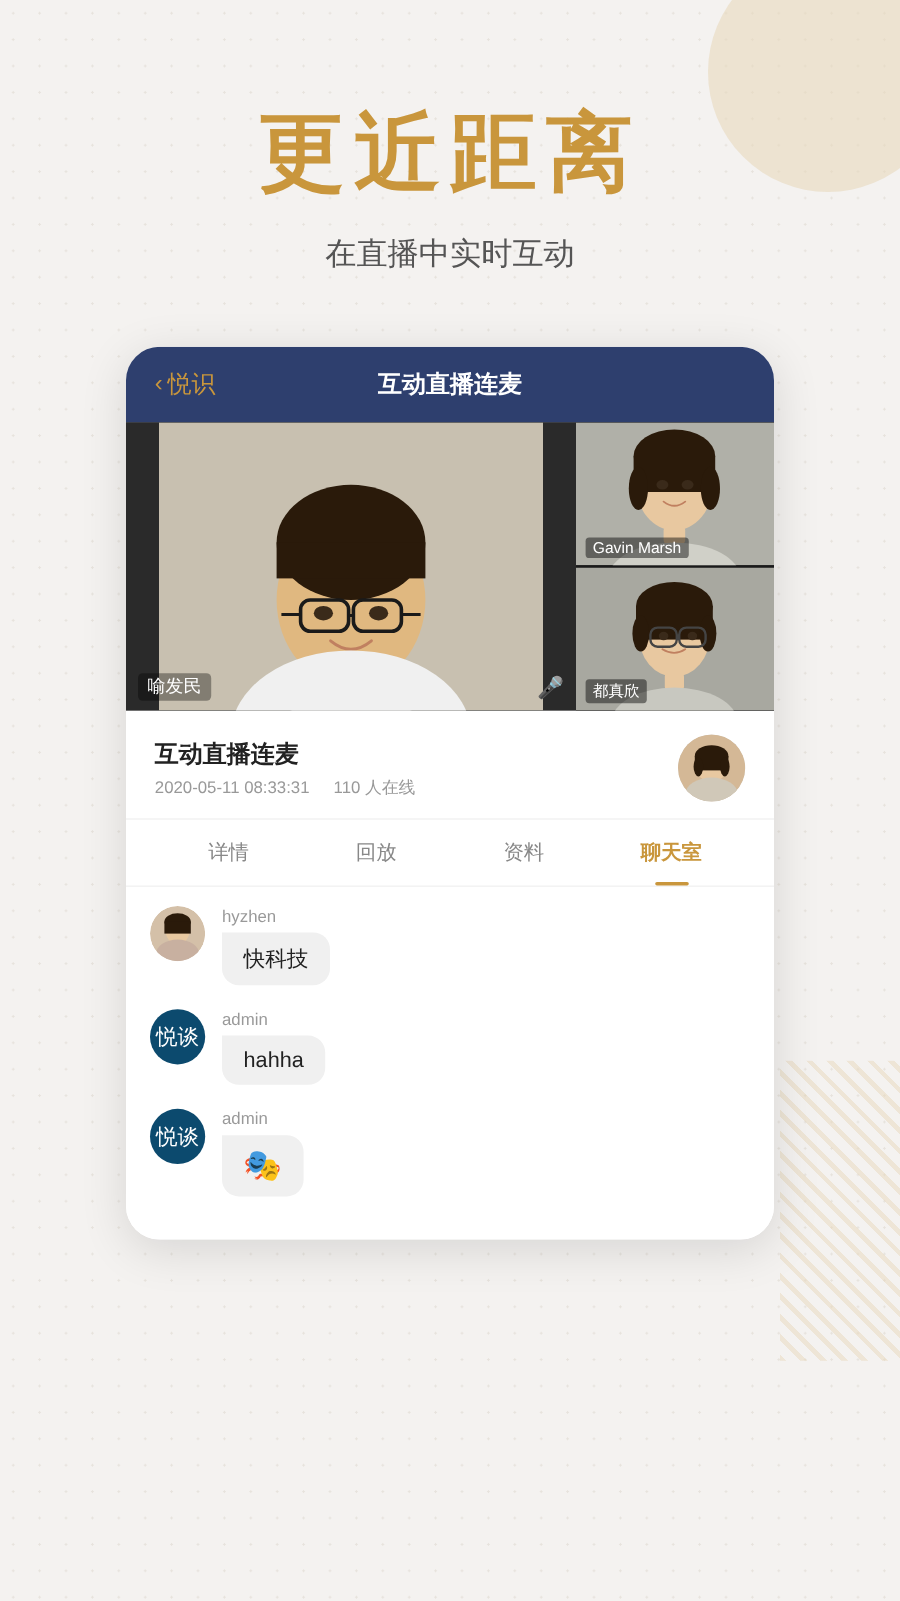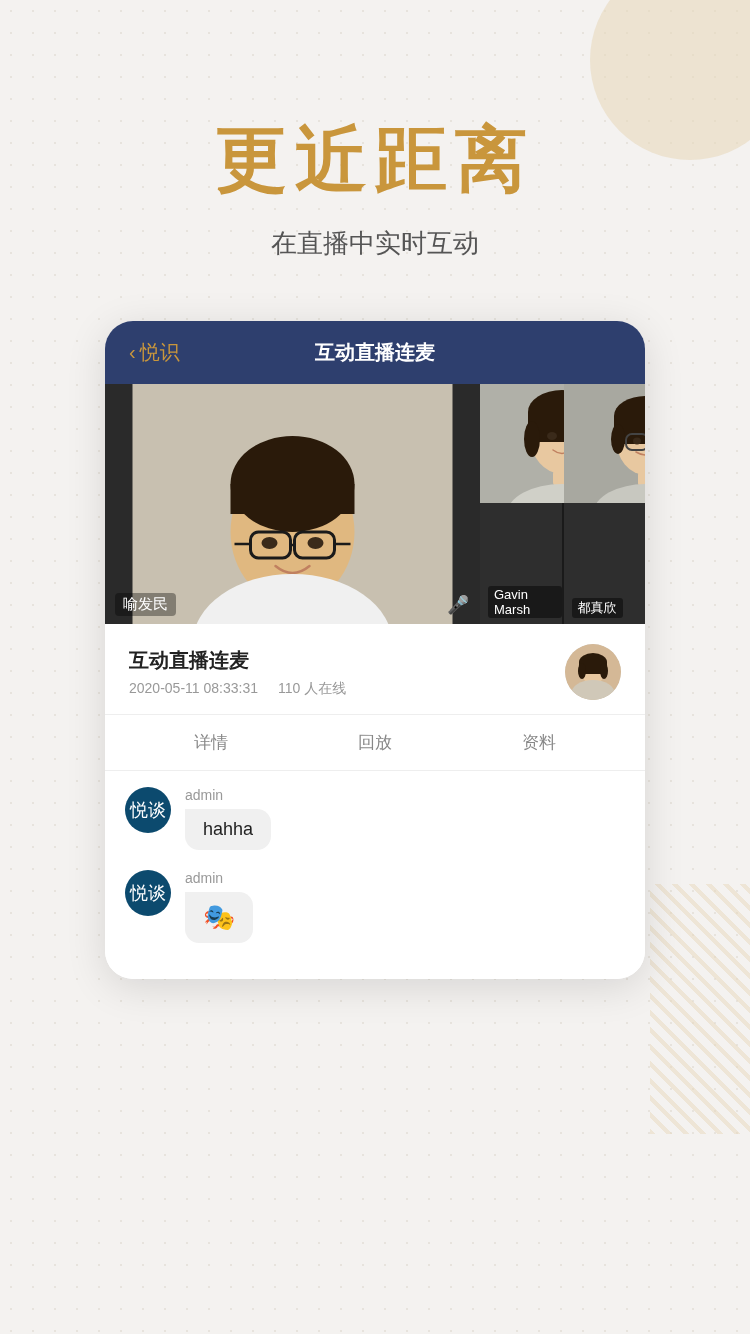--- a/index.html
+++ b/index.html
@@ -46,21 +46,21 @@
       opacity: 0.3;
     }
 
     
     .page-content {
       position: relative;
       z-index: 1;
       display: flex;
       flex-direction: column;
       align-items: center;
-      padding-top: 112px;
+      padding-top: 80px;
     }
 
     .main-title {
       font-size: 72px;
       font-weight: 700;
       color: #c9963c;
       letter-spacing: 8px;
       margin-bottom: 18px;
     }
 
@@ -140,21 +140,21 @@
       position: absolute;
       bottom: 8px;
       right: 10px;
       color: #fff;
       font-size: 18px;
     }
 
     .video-side {
       width: 165px;
       display: flex;
-      flex-direction: row;
+      flex-direction: column;
       gap: 2px;
       background: #1a1a1a;
     }
     .video-side-item {
       flex: 1;
       background: #2e2e2e;
       position: relative;
       display: flex;
       align-items: center;
       justify-content: center;
@@ -412,24 +412,40 @@
           <ellipse cx="39" cy="27" rx="4" ry="8" fill="#2a1a0a"></ellipse>
           <ellipse cx="28" cy="50" rx="22" ry="14" fill="#d0c8b8"></ellipse>
         </svg>
       </div>
     </div>
 
     <div class="tabs-bar">
       <div class="tab-item">详情</div>
       <div class="tab-item">回放</div>
       <div class="tab-item">资料</div>
+      <div class="tab-item active">聊天室</div>
     </div>
 
     <div class="chat-area">
 
+      <div class="chat-msg">
+        <div class="chat-avatar">
+          <svg width="46" height="46" viewBox="0 0 46 46">
+            <circle cx="23" cy="23" r="23" fill="#d4c0a8"></circle>
+            <ellipse cx="23" cy="20" rx="10" ry="12" fill="#e8c8a0"></ellipse>
+            <ellipse cx="23" cy="13" rx="11" ry="7" fill="#2a1a0a"></ellipse>
+            <rect x="12" y="13" width="22" height="10" fill="#2a1a0a"></rect>
+            <ellipse cx="23" cy="40" rx="18" ry="12" fill="#c8b0a0"></ellipse>
+          </svg>
+        </div>
+        <div class="chat-body">
+          <div class="chat-username">hyzhen</div>
+          <div class="chat-bubble">快科技</div>
+        </div>
+      </div>
 
       <div class="chat-msg">
         <div class="yuetan-badge">
           <span>悦谈</span>
         </div>
         <div class="chat-body">
           <div class="chat-username">admin</div>
           <div class="chat-bubble">hahha</div>
         </div>
       </div>

